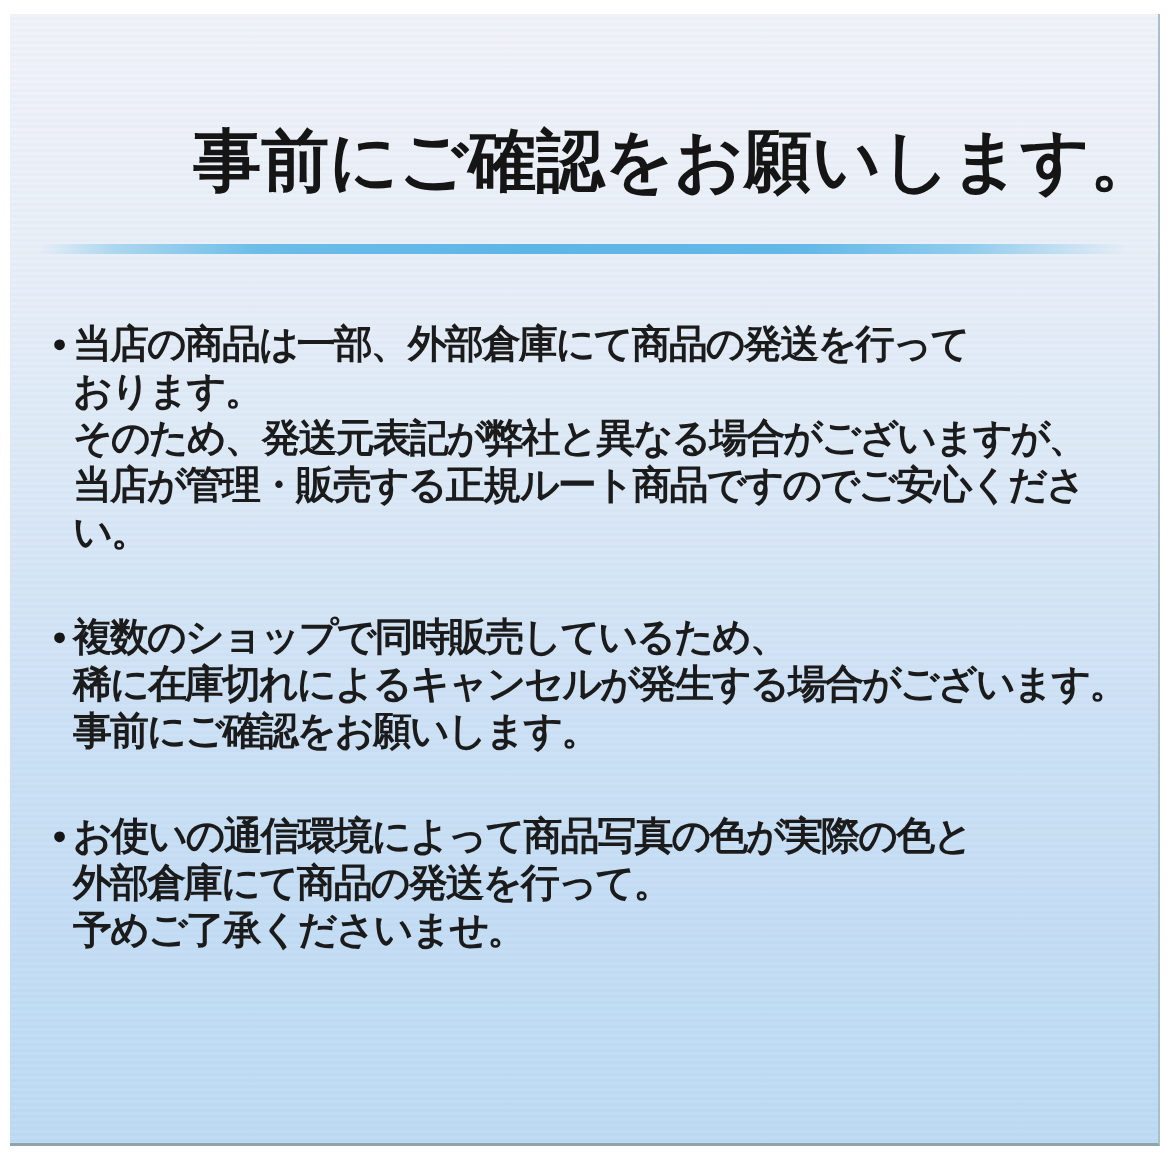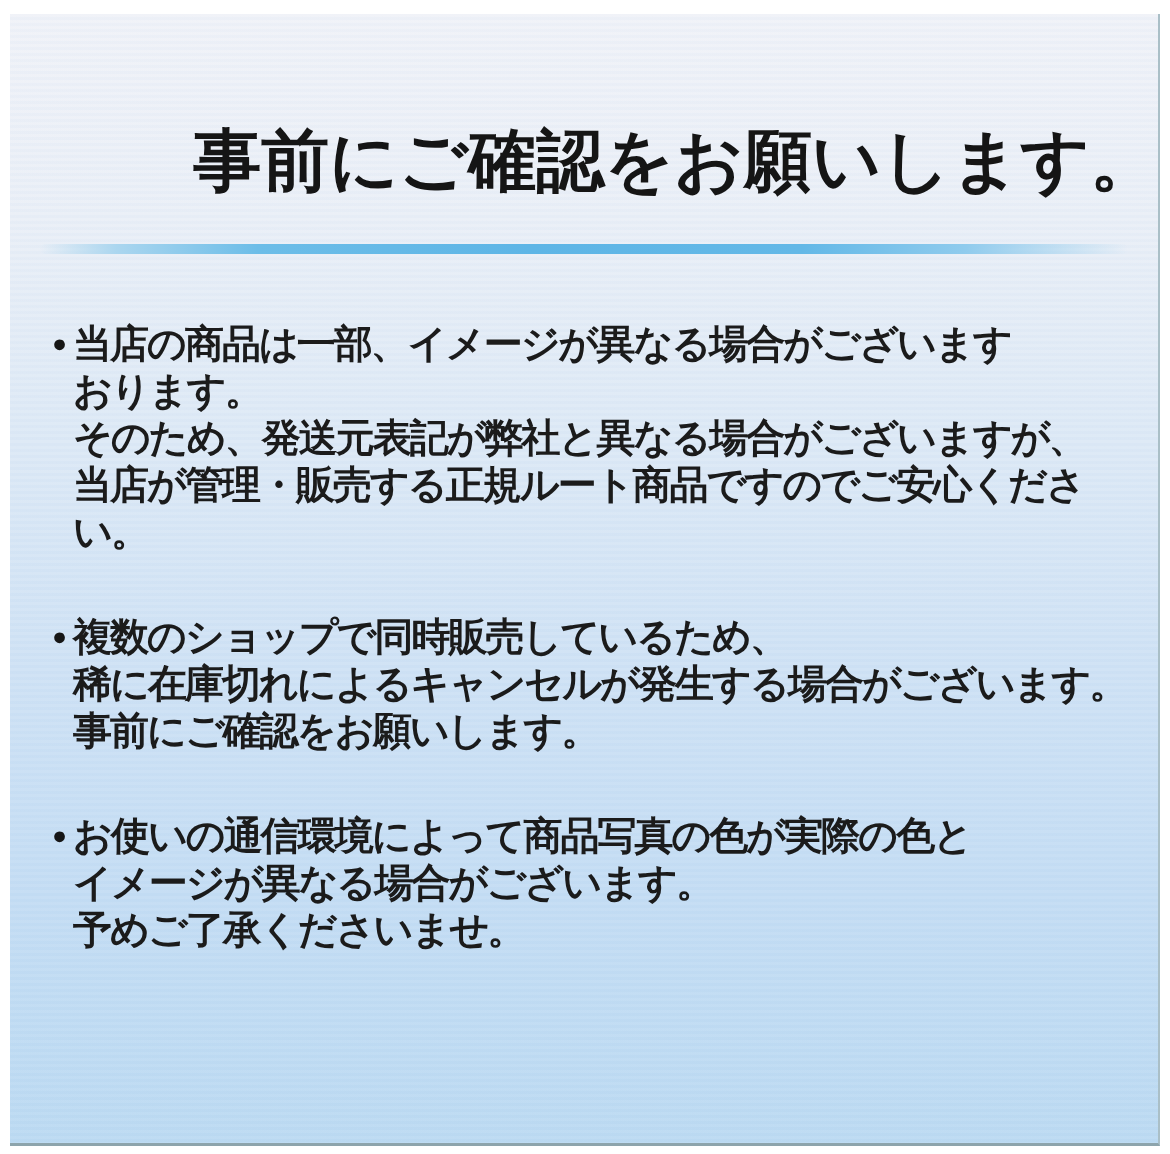--- a/index.html
+++ b/index.html
@@ -97,35 +97,35 @@
   <div class="panel">
 
     <h1 class="title">事前にご確認をお願いします。</h1>
 
     <div class="divider"></div>
 
     <div class="bullets">
 
       <div class="bullet">
         <span class="dot">●</span>
-        <p class="text">当店の商品は一部、イメージが異なる場合がございます
+        <p class="text">当店の商品は一部、外部倉庫にて商品の発送を行って
 おります。
 そのため、発送元表記が弊社と異なる場合がございますが、
 当店が管理・販売する正規ルート商品ですのでご安心ください。</p>
       </div>
 
       <div class="bullet">
         <span class="dot">●</span>
         <p class="text">複数のショップで同時販売しているため、
 稀に在庫切れによるキャンセルが発生する場合がございます。
 事前にご確認をお願いします。</p>
       </div>
 
       <div class="bullet">
         <span class="dot">●</span>
         <p class="text">お使いの通信環境によって商品写真の色が実際の色と
-イメージが異なる場合がございます。
+外部倉庫にて商品の発送を行って。
 予めご了承くださいませ。</p>
       </div>
 
     </div>
   </div>
 </div>
 
 </body></html>

